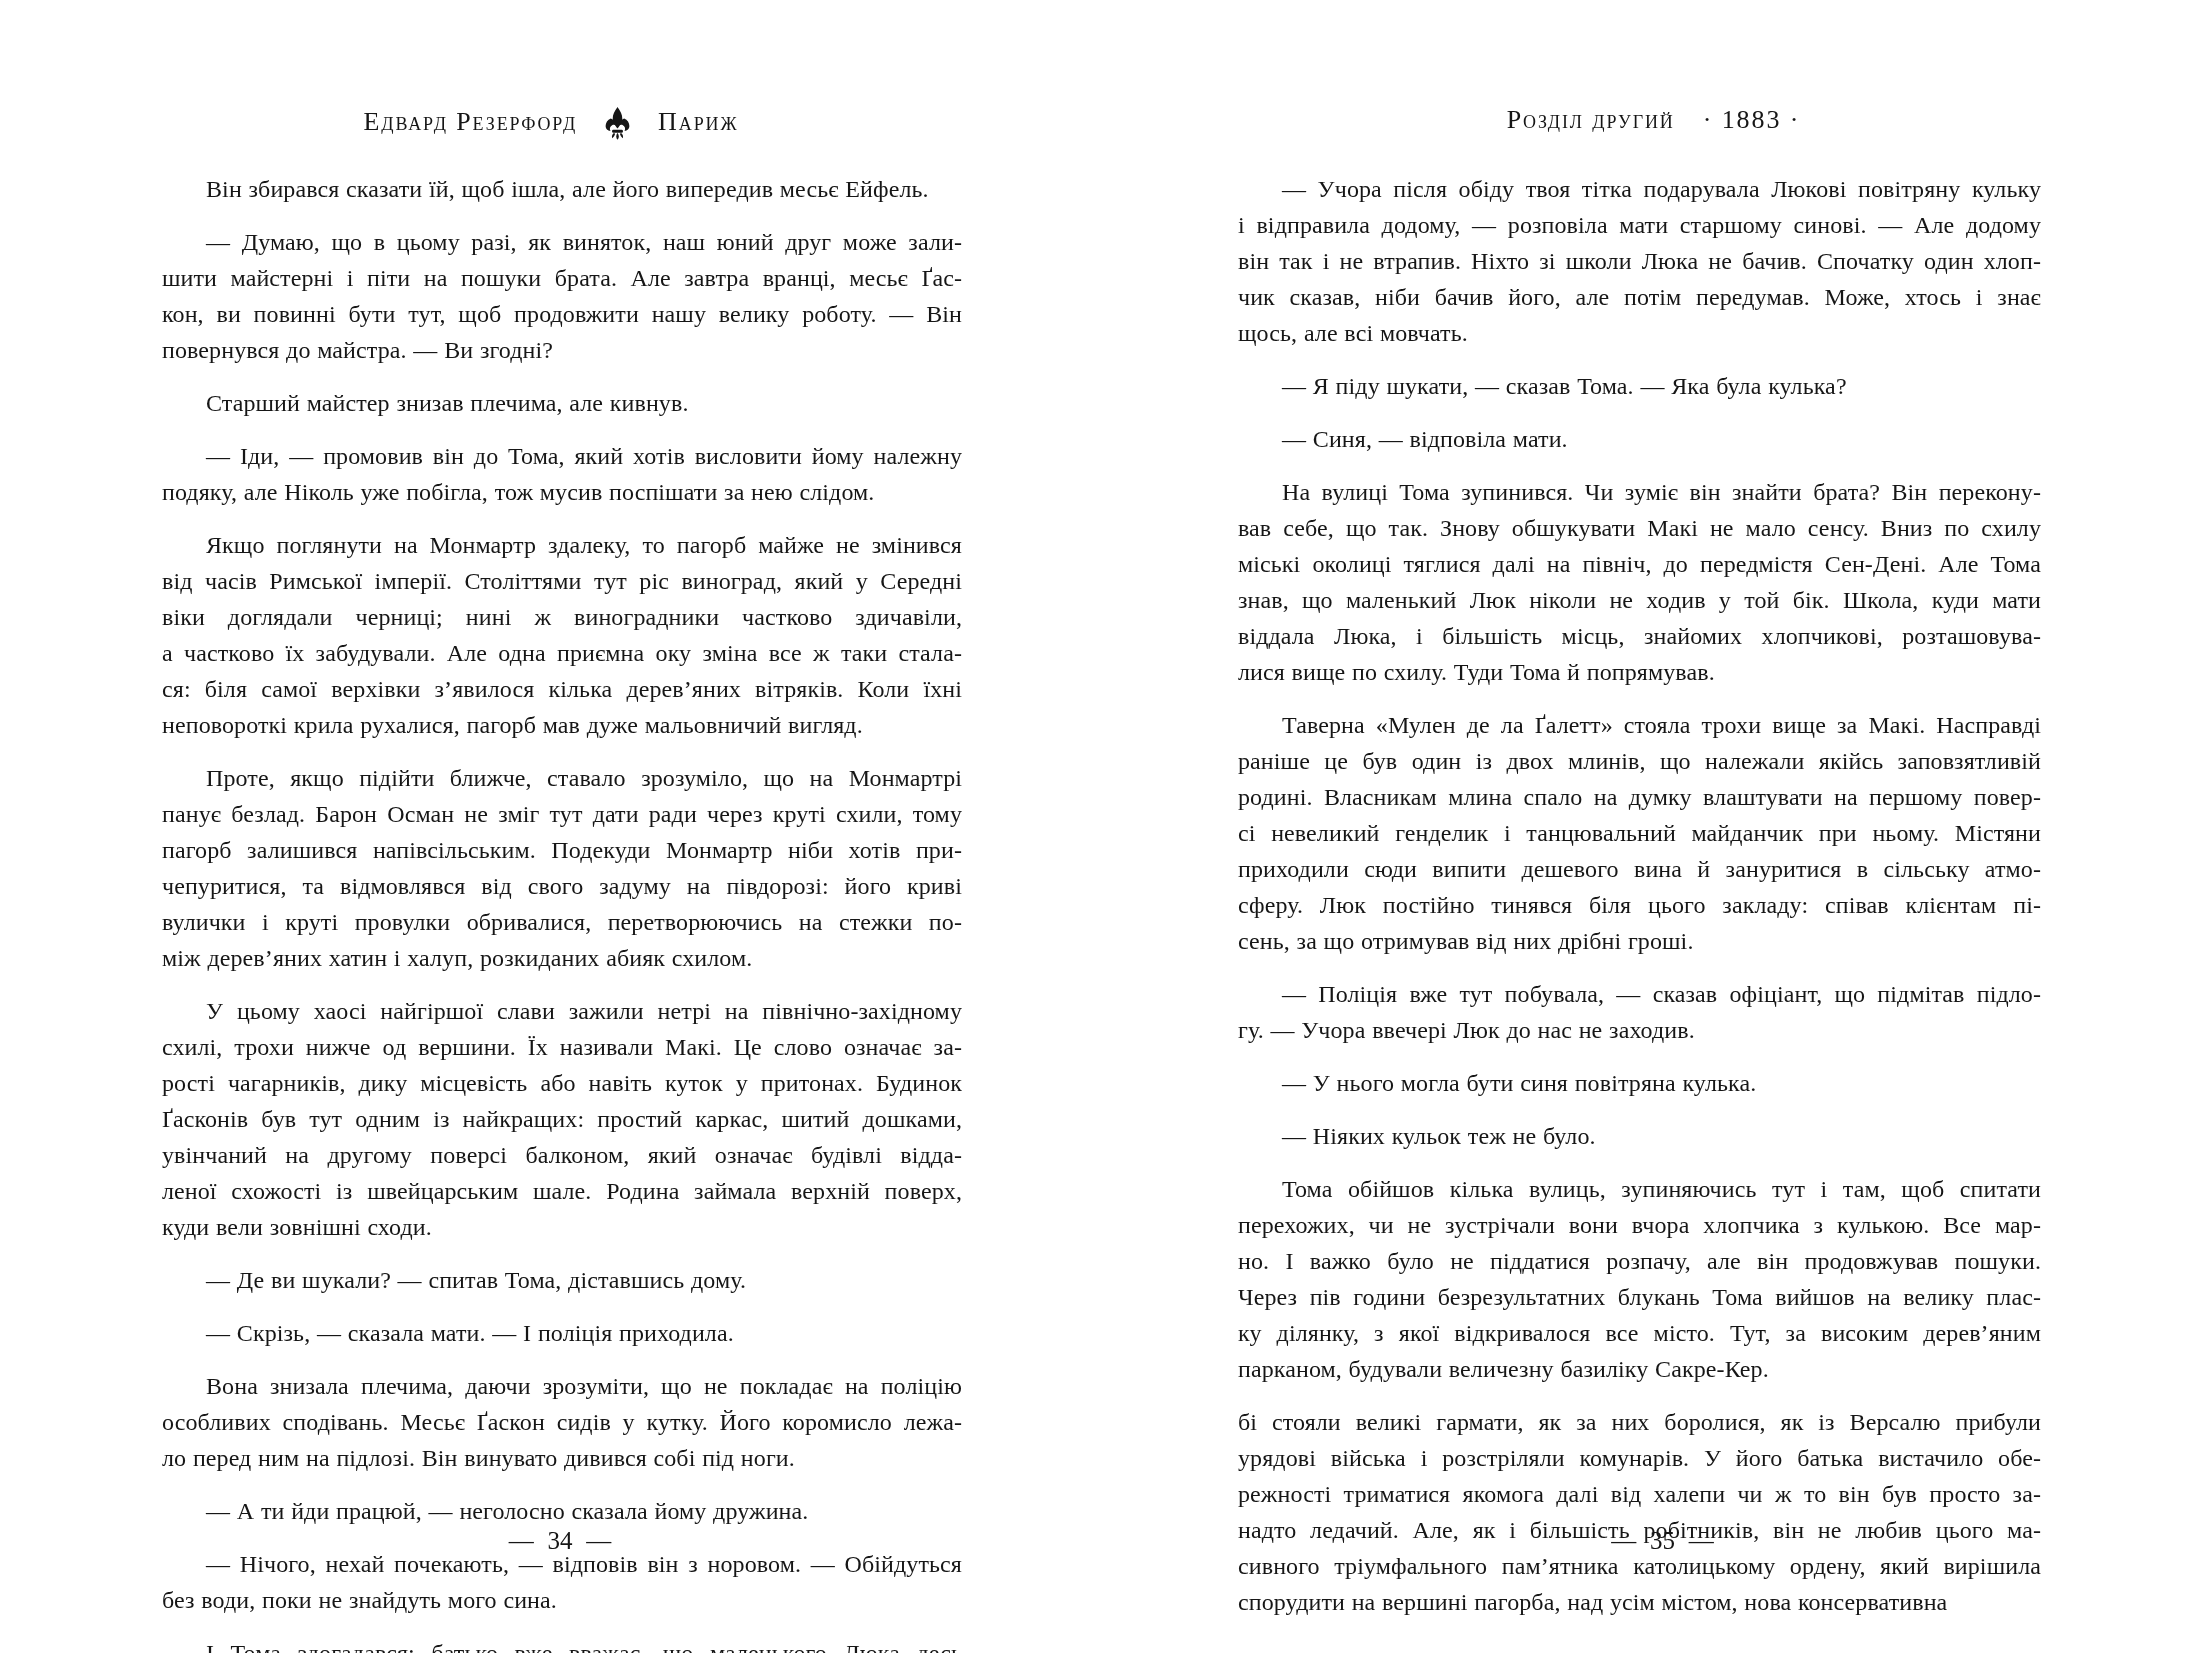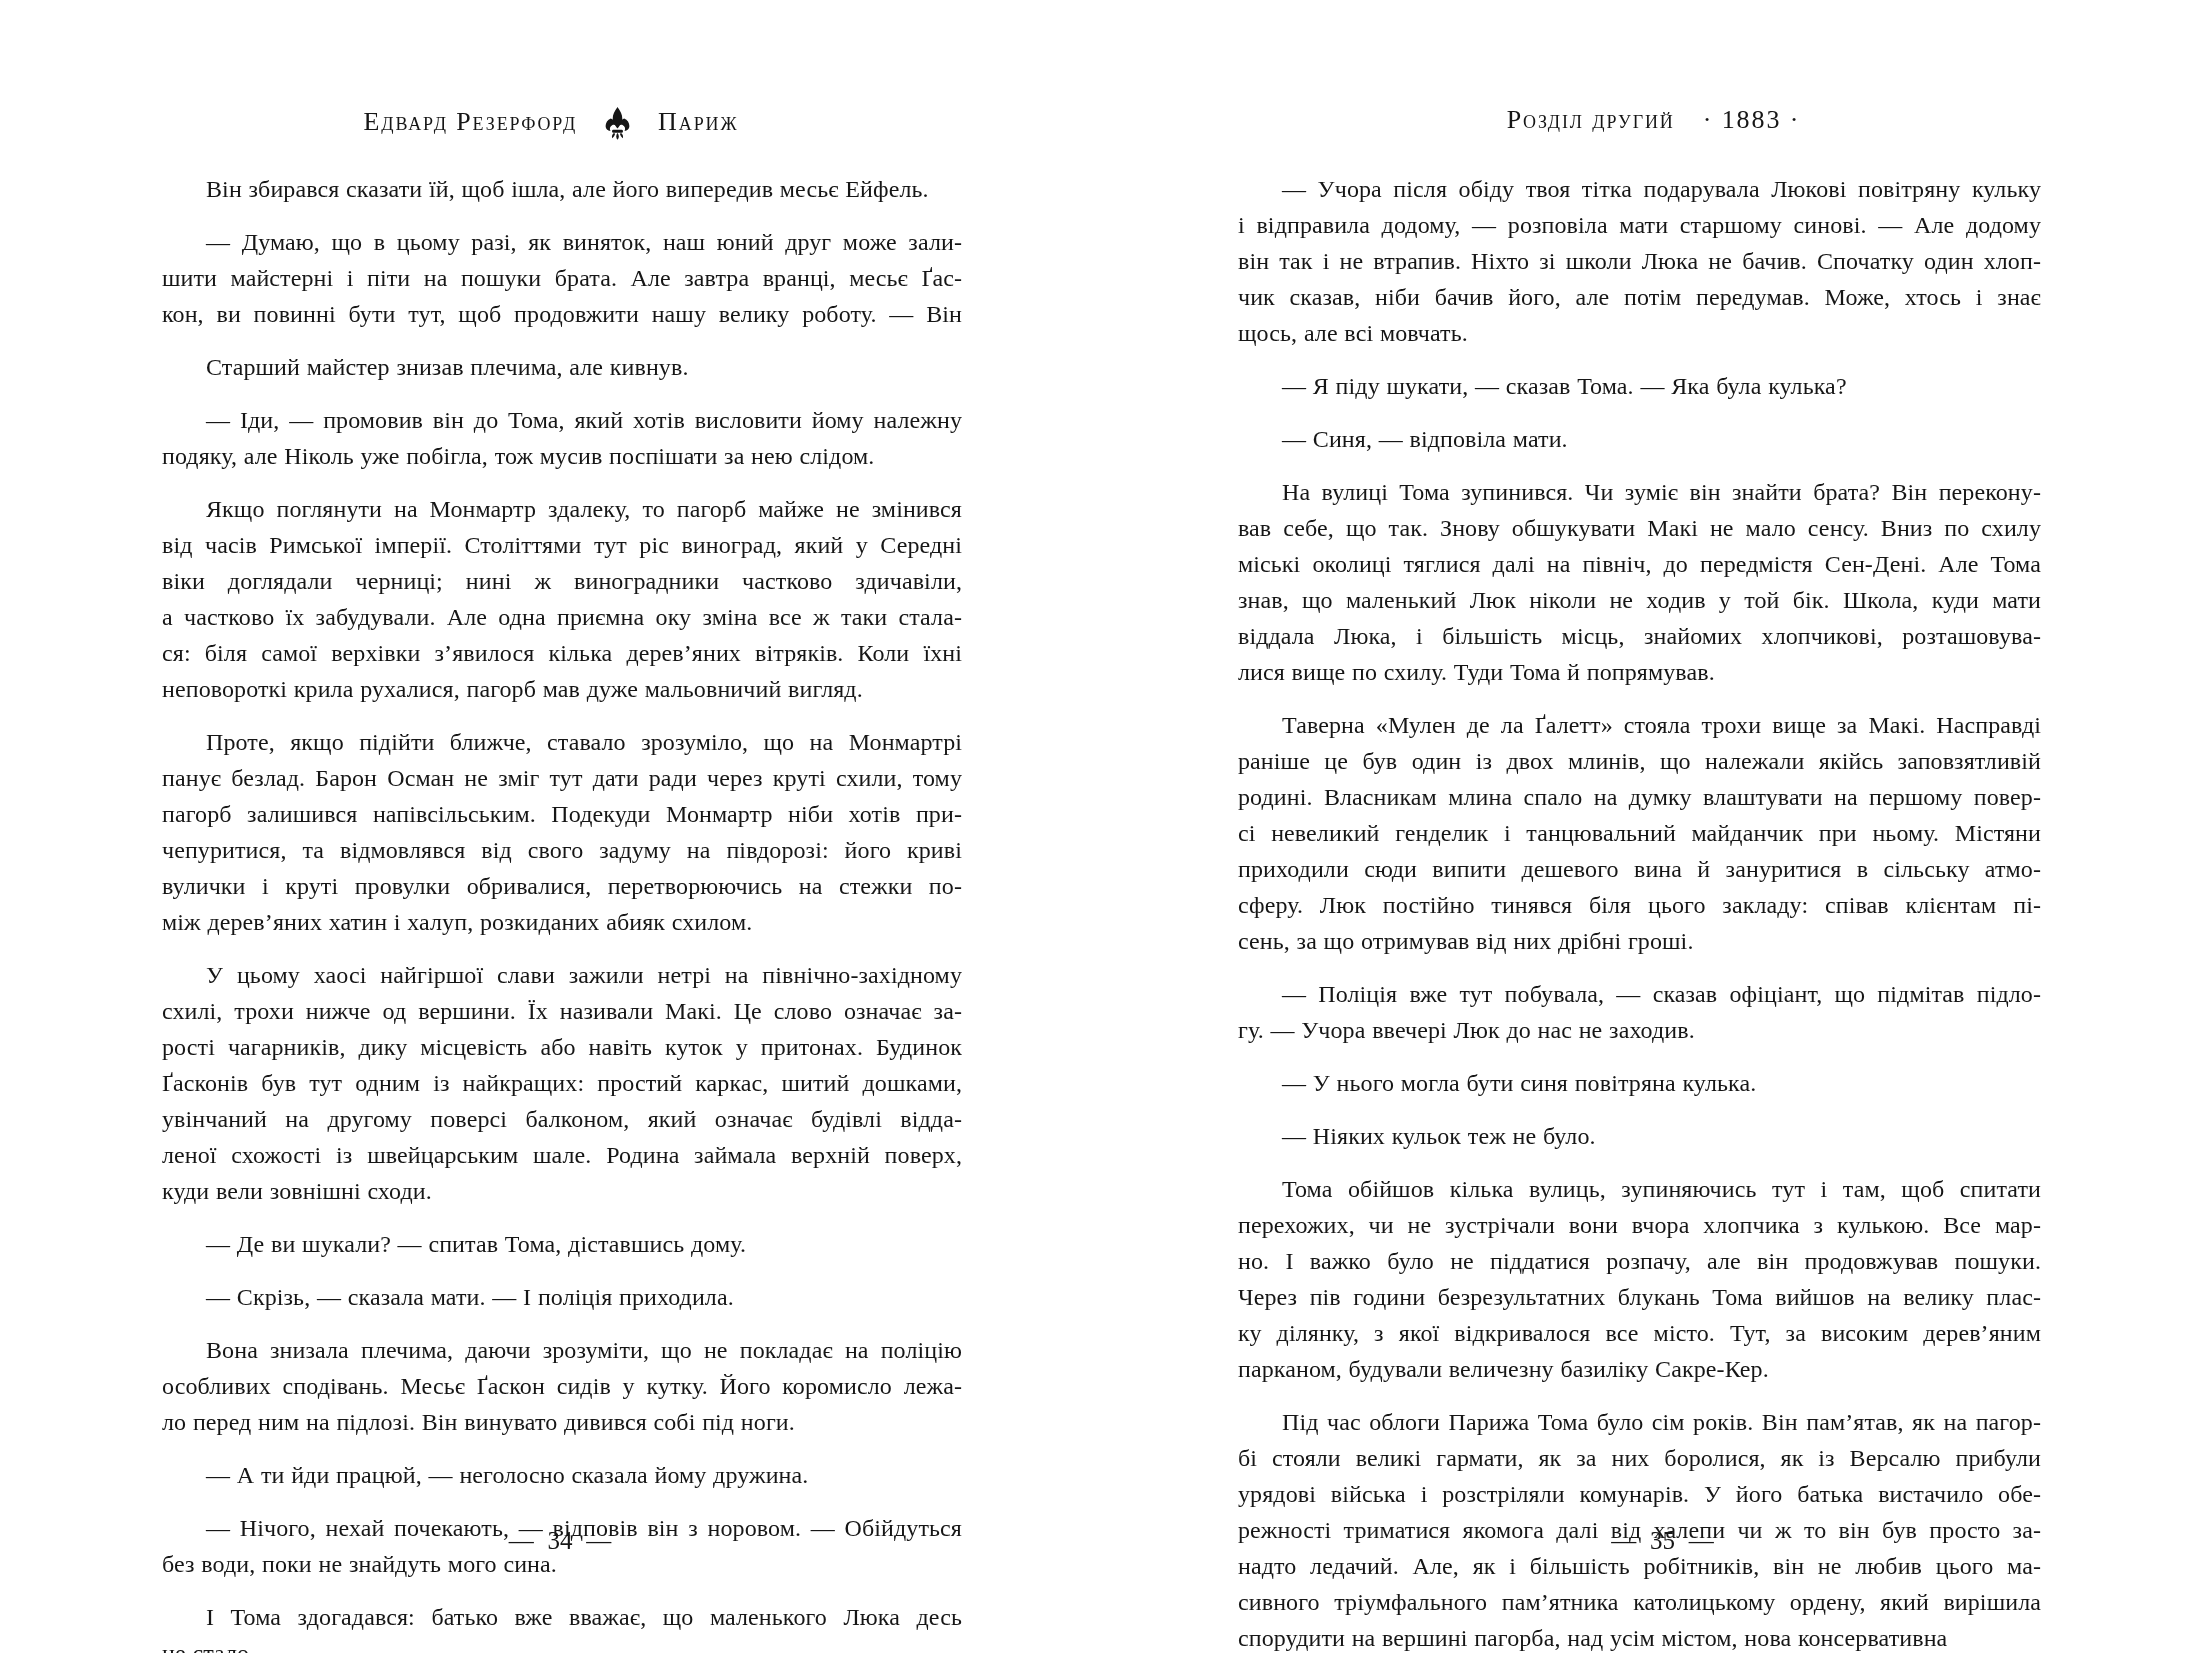--- a/index.html
+++ b/index.html
@@ -93,20 +93,21 @@
   </div>
 
   <div class="textblock">
       <div class="para">
         <div class="line first last">Він збирався сказати їй, щоб ішла, але його випередив месьє Ейфель.</div>
       </div>
       <div class="para">
         <div class="line first">— Думаю, що в цьому разі, як виняток, наш юний друг може зали-</div>
         <div class="line">шити майстерні і піти на пошуки брата. Але завтра вранці, месьє Ґас-</div>
         <div class="line">кон, ви повинні бути тут, щоб продовжити нашу велику роботу. — Він</div>
+        <div class="line last">повернувся до майстра. — Ви згодні?</div>
       </div>
       <div class="para">
         <div class="line first last">Старший майстер знизав плечима, але кивнув.</div>
       </div>
       <div class="para">
         <div class="line first">— Іди, — промовив він до Тома, який хотів висловити йому належну</div>
         <div class="line last">подяку, але Ніколь уже побігла, тож мусив поспішати за нею слідом.</div>
       </div>
       <div class="para">
         <div class="line first">Якщо поглянути на Монмартр здалеку, то пагорб майже не змінився</div>
@@ -209,21 +210,20 @@
       </div>
       <div class="para">
         <div class="line first">Тома обійшов кілька вулиць, зупиняючись тут і там, щоб спитати</div>
         <div class="line">перехожих, чи не зустрічали вони вчора хлопчика з кулькою. Все мар-</div>
         <div class="line">но. І важко було не піддатися розпачу, але він продовжував пошуки.</div>
         <div class="line">Через пів години безрезультатних блукань Тома вийшов на велику плас-</div>
         <div class="line">ку ділянку, з якої відкривалося все місто. Тут, за високим дерев’яним</div>
         <div class="line last">парканом, будували величезну базиліку Сакре-Кер.</div>
       </div>
       <div class="para">
-        <div class="line first">Під час облоги Парижа Тома було сім років. Він пам’ятав, як на пагор-</div>
         <div class="line">бі стояли великі гармати, як за них боролися, як із Версалю прибули</div>
         <div class="line">урядові війська і розстріляли комунарів. У його батька вистачило обе-</div>
         <div class="line">режності триматися якомога далі від халепи чи ж то він був просто за-</div>
         <div class="line">надто ледачий. Але, як і більшість робітників, він не любив цього ма-</div>
         <div class="line">сивного тріумфального пам’ятника католицькому ордену, який вирішила</div>
         <div class="line last">спорудити на вершині пагорба, над усім містом, нова консервативна</div>
       </div>
     </div>
 
   <div class="folio"><span class="dash">—</span><span>35</span><span class="dash">—</span></div>

